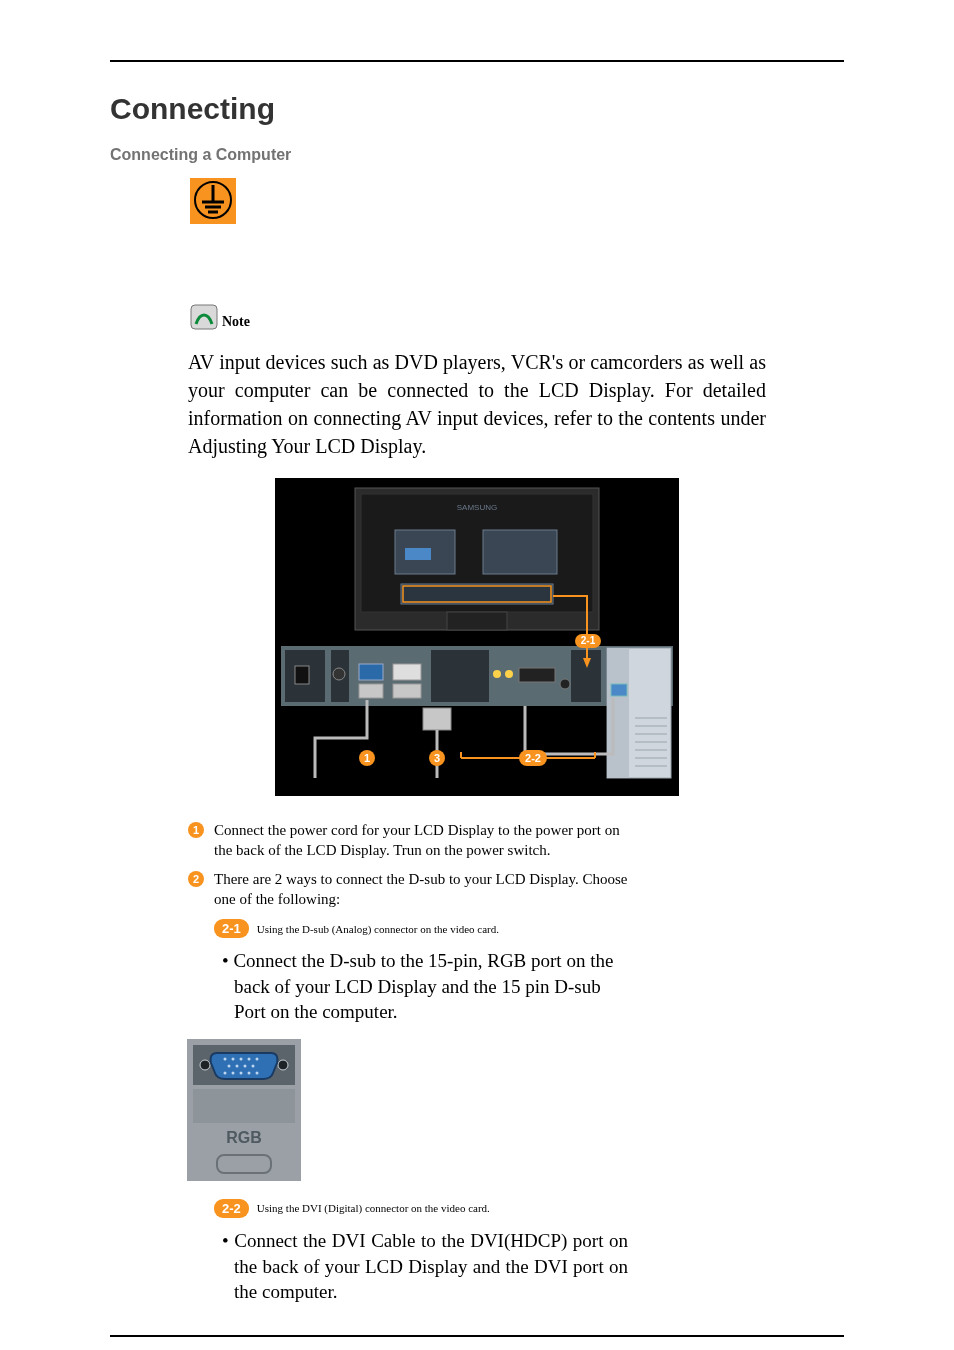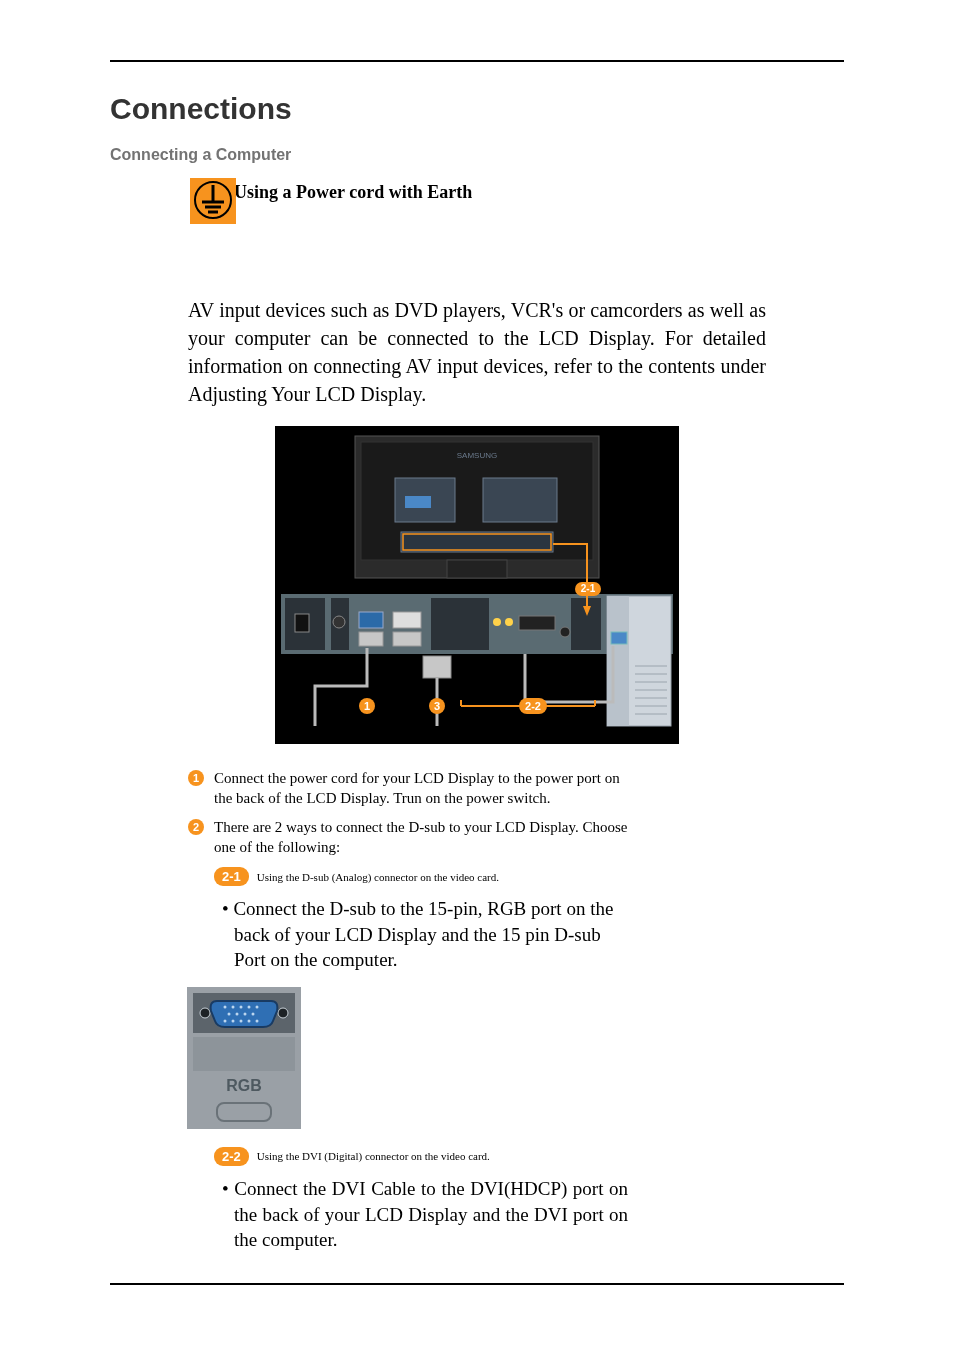--- a/index.html
+++ b/index.html
@@ -156,38 +156,48 @@
     width: 114px;
     height: 142px;
   }
 </style>
 </head>
 <body>
 
 <div class="page">
   <div class="rule"></div>
 
-  <h1 class="main-title">Connections</h1>
+  <h1 class="main-title">Connecting</h1>
 
   <h2 class="sub-title">Connecting a Computer</h2>
 
   <div class="earth-block">
     <span class="earth-icon">
       <svg viewBox="0 0 46 46" width="46" height="46">
         <rect x="0" y="0" width="46" height="46" fill="#f7931e"></rect>
         <circle cx="23" cy="22" r="18" fill="none" stroke="#000" stroke-width="2"></circle>
         <line x1="23" y1="7" x2="23" y2="24" stroke="#000" stroke-width="3"></line>
         <line x1="12" y1="24" x2="34" y2="24" stroke="#000" stroke-width="3"></line>
         <line x1="15" y1="29" x2="31" y2="29" stroke="#000" stroke-width="3"></line>
         <line x1="18" y1="34" x2="28" y2="34" stroke="#000" stroke-width="3"></line>
       </svg>
     </span>
-    <div class="earth-heading">Using a Power cord with Earth</div>
-  </div>
-
+  </div>
+
+  <div class="note-block">
+    <div class="note-line">
+      <span class="note-icon">
+        <svg viewBox="0 0 28 26" width="28" height="26">
+          <rect x="1" y="1" width="26" height="24" rx="4" fill="#d9d9d9" stroke="#777"></rect>
+          <path d="M6 20 C10 8, 18 8, 22 20" fill="none" stroke="#0a8a3a" stroke-width="3"></path>
+        </svg>
+      </span>
+      <span class="note-label">Note</span>
+    </div>
+  </div>
 
   <div class="body-text">AV input devices such as DVD players, VCR's or camcorders as well as your computer can be connected to the LCD Display. For detailed information on connecting AV input devices, refer to the contents under Adjusting Your LCD Display.</div>
 
   <div class="diagram-wrap">
     <svg class="diagram-svg" viewBox="0 0 404 318">
 
       <rect x="0" y="0" width="404" height="318" fill="#000"></rect>
 
       <rect x="80" y="10" width="244" height="142" fill="#2b2b2b" stroke="#555"></rect>
       <rect x="86" y="16" width="232" height="118" fill="#1a1a1a" stroke="#333"></rect>

